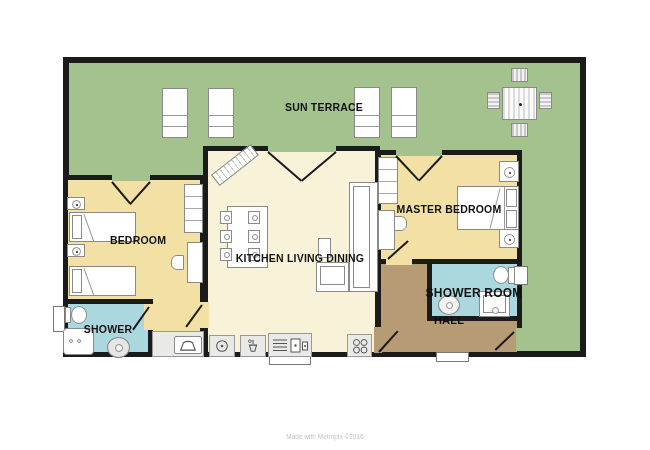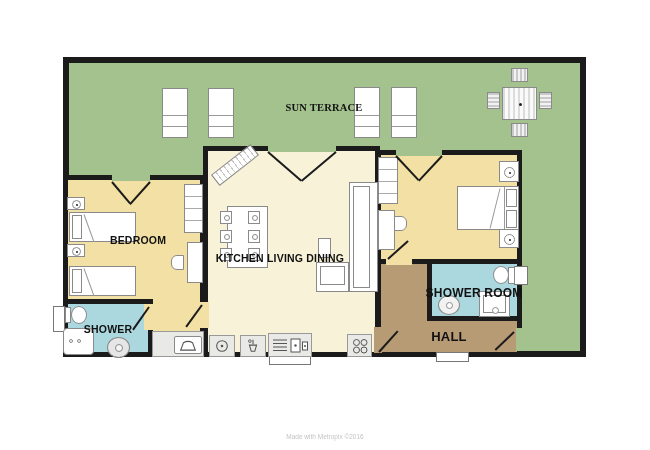--- a/index.html
+++ b/index.html
@@ -210,21 +210,22 @@
   <div class="door" style="left:268px;top:151px;width:44px;transform:rotate(41deg);"></div>
   <div class="door" style="left:336px;top:151px;width:45px;transform:rotate(140deg);"></div>
   <div class="door" style="left:396px;top:155px;width:33px;transform:rotate(47deg);"></div>
   <div class="door" style="left:442px;top:155px;width:34px;transform:rotate(133deg);"></div>
   <div class="door" style="left:202px;top:304px;width:27px;transform:rotate(126deg);"></div>
   <div class="door" style="left:149px;top:306px;width:28px;transform:rotate(125deg);"></div>
   <div class="door" style="left:388px;top:258px;width:27px;transform:rotate(-42deg);"></div>
   <div class="door" style="left:379px;top:351px;width:28px;transform:rotate(-48deg);"></div>
   <div class="door" style="left:514px;top:331px;width:26px;transform:rotate(136deg);"></div>
 
-  <div class="label" style="left:324px;top:107px;font-family:Liberation Serif, serif;">SUN TERRACE</div>
+  <div class="label" style="left:324px;top:107px;">SUN TERRACE</div>
   <div class="label" style="left:138px;top:240px;">BEDROOM</div>
-  <div class="label" style="left:280px;top:258px;">KITCHEN LIVING DINING</div>
+  <div class="label" style="left:300px;top:258px;">KITCHEN LIVING DINING</div>
+  <div class="label" style="left:449px;top:209px;">MASTER BEDROOM</div>
   <div class="label" style="left:108px;top:329px;">SHOWER</div>
   <div class="label" style="left:474px;top:293px;font-size:12px;">SHOWER ROOM</div>
-  <div class="label" style="left:449px;top:336px;font-size:13px;">HALL</div>
+  <div class="label" style="left:449px;top:320px;font-size:11px;">HALL</div>
 
   <div class="credit" style="left:325px;top:436px;">Made with Metropix ©2016</div>
 </div>
 
 </body></html>

